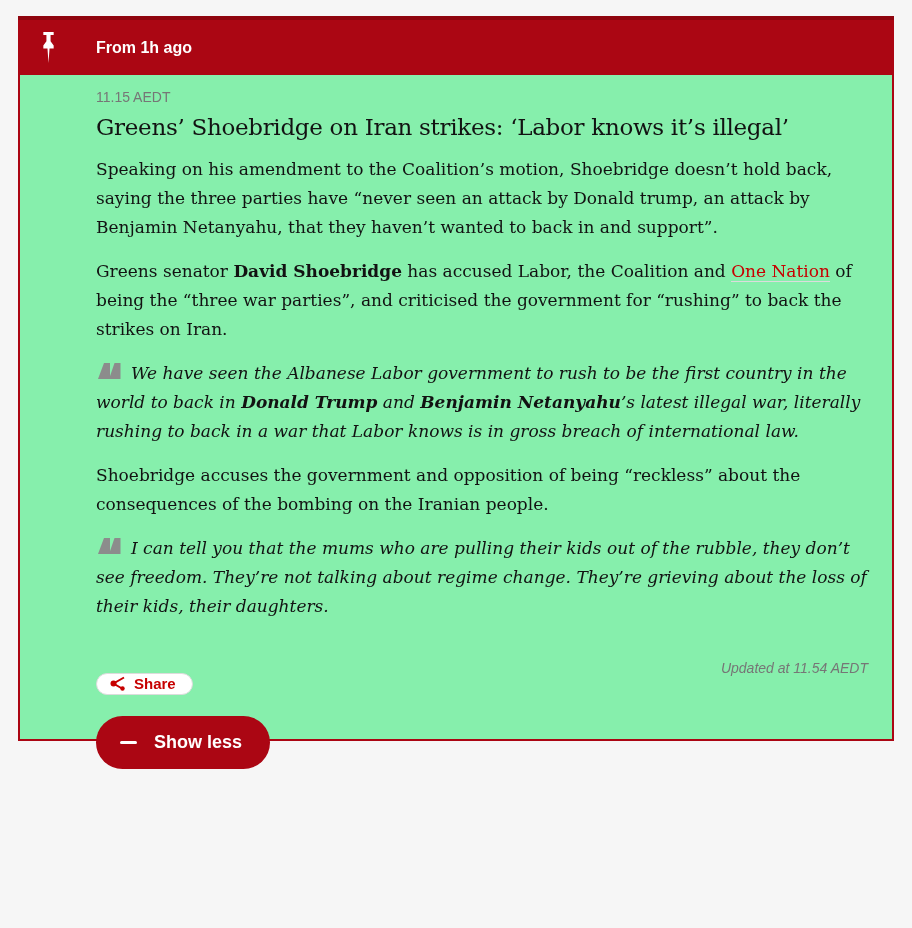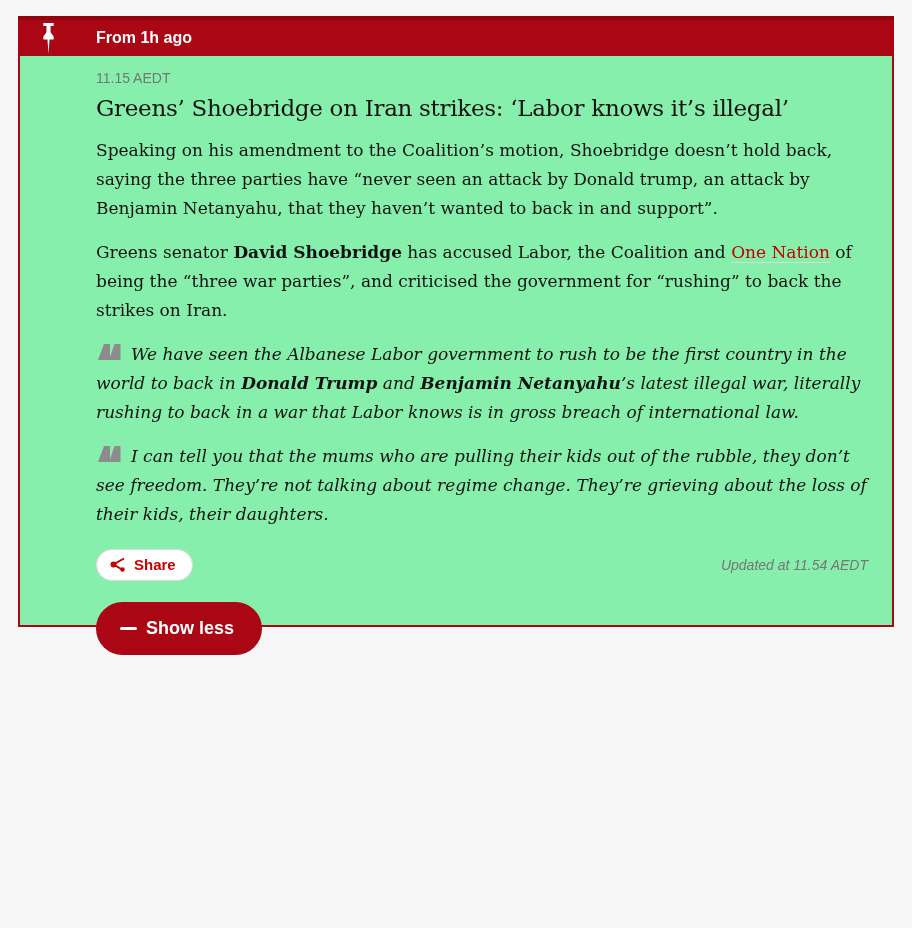--- a/index.html
+++ b/index.html
@@ -10,21 +10,21 @@
     color: #121212;
   }
   .pinned-block {
     position: relative;
     margin: 16px 18px 0 18px;
     width: 876px;
   }
   .pinned-bar {
     background: #ab0613;
     border-top: 4px solid #8f040e;
-    height: 40px;
+    height: 59px;
     display: flex;
     align-items: center;
   }
   .pin-wrap {
     width: 60px;
     display: flex;
     justify-content: center;
     align-items: center;
   }
   .bar-label {
@@ -81,23 +81,24 @@
     align-items: center;
     margin-top: 20px;
   }
   .share-btn {
     display: inline-flex;
     align-items: center;
     gap: 7px;
     background: #ffffff;
     border: 1px solid #dcdcdc;
     border-radius: 18px;
-    height: 32px;
+    height: 22px;
     padding: 0 16px 0 12px;
     cursor: pointer;
+    margin-top: 32px;
   }
   .share-label {
     font-family: "Liberation Sans", sans-serif;
     font-weight: bold;
     font-size: 15px;
     color: #c70000;
   }
   .updated {
     font-family: "Liberation Sans", sans-serif;
     font-size: 14px;
@@ -108,21 +109,21 @@
     position: absolute;
     left: 78px;
     bottom: -28px;
     height: 53px;
     padding: 0 28px 0 24px;
     border: none;
     border-radius: 27px;
     background: #ab0613;
     display: flex;
     align-items: center;
-    gap: 9px;
+    gap: 17px;
     cursor: pointer;
     z-index: 2;
   }
   .show-less-label {
     font-family: "Liberation Sans", sans-serif;
     font-weight: bold;
     font-size: 18px;
     color: #ffffff;
   }
   .dash-icon {
@@ -152,20 +153,21 @@
     <h2 class="title">Greens’ Shoebridge on Iran strikes: ‘Labor knows it’s illegal’</h2>
 
     <p><span>Speaking on his amendment to the Coalition’s motion, Shoebridge doesn’t hold back, saying the three parties have “never seen an attack by Donald trump, an attack by Benjamin Netanyahu, that they haven’t wanted to back in and support”.</span></p>
     <p><span>Greens senator </span><span class="b">David Shoebridge</span><span> has accused Labor, the Coalition and </span><a class="lnk">One Nation</a><span> of being the “three war parties”, and criticised the government for “rushing” to back the strikes on Iran.</span></p>
 
     <p class="quote"><span class="qicon"><svg width="26" height="16" viewBox="0 0 26 16" aria-hidden="true">
             <path fill="#8c8c8c" d="M8 0 L14 0 L14 16 L2 16 Z"></path>
             <path fill="#8c8c8c" d="M20 0 L26 0 L26 16 L14.5 16 Z" transform="translate(-1.5 0)"></path>
           </svg></span><span><span>We have seen the Albanese Labor government to rush to be the first country in the world to back in </span><span class="b">Donald Trump</span><span> and </span><span class="b">Benjamin Netanyahu</span><span>’s latest illegal war, literally rushing to back in a war that Labor knows is in gross breach of international law.</span></span></p>
 
+    <p><span>Shoebridge accuses the government and opposition of being “reckless” about the consequences of the bombing on the Iranian people.</span></p>
 
     <p class="quote"><span class="qicon"><svg width="26" height="16" viewBox="0 0 26 16" aria-hidden="true">
             <path fill="#8c8c8c" d="M8 0 L14 0 L14 16 L2 16 Z"></path>
             <path fill="#8c8c8c" d="M20 0 L26 0 L26 16 L14.5 16 Z" transform="translate(-1.5 0)"></path>
           </svg></span><span><span>I can tell you that the mums who are pulling their kids out of the rubble, they don’t see freedom. They’re not talking about regime change. They’re grieving about the loss of their kids, their daughters.</span></span></p>
 
     <div class="footer-row">
       <button class="share-btn">
         <span style="display:inline-flex;">
           <svg width="18" height="17" viewBox="0 0 18 17" aria-hidden="true">

